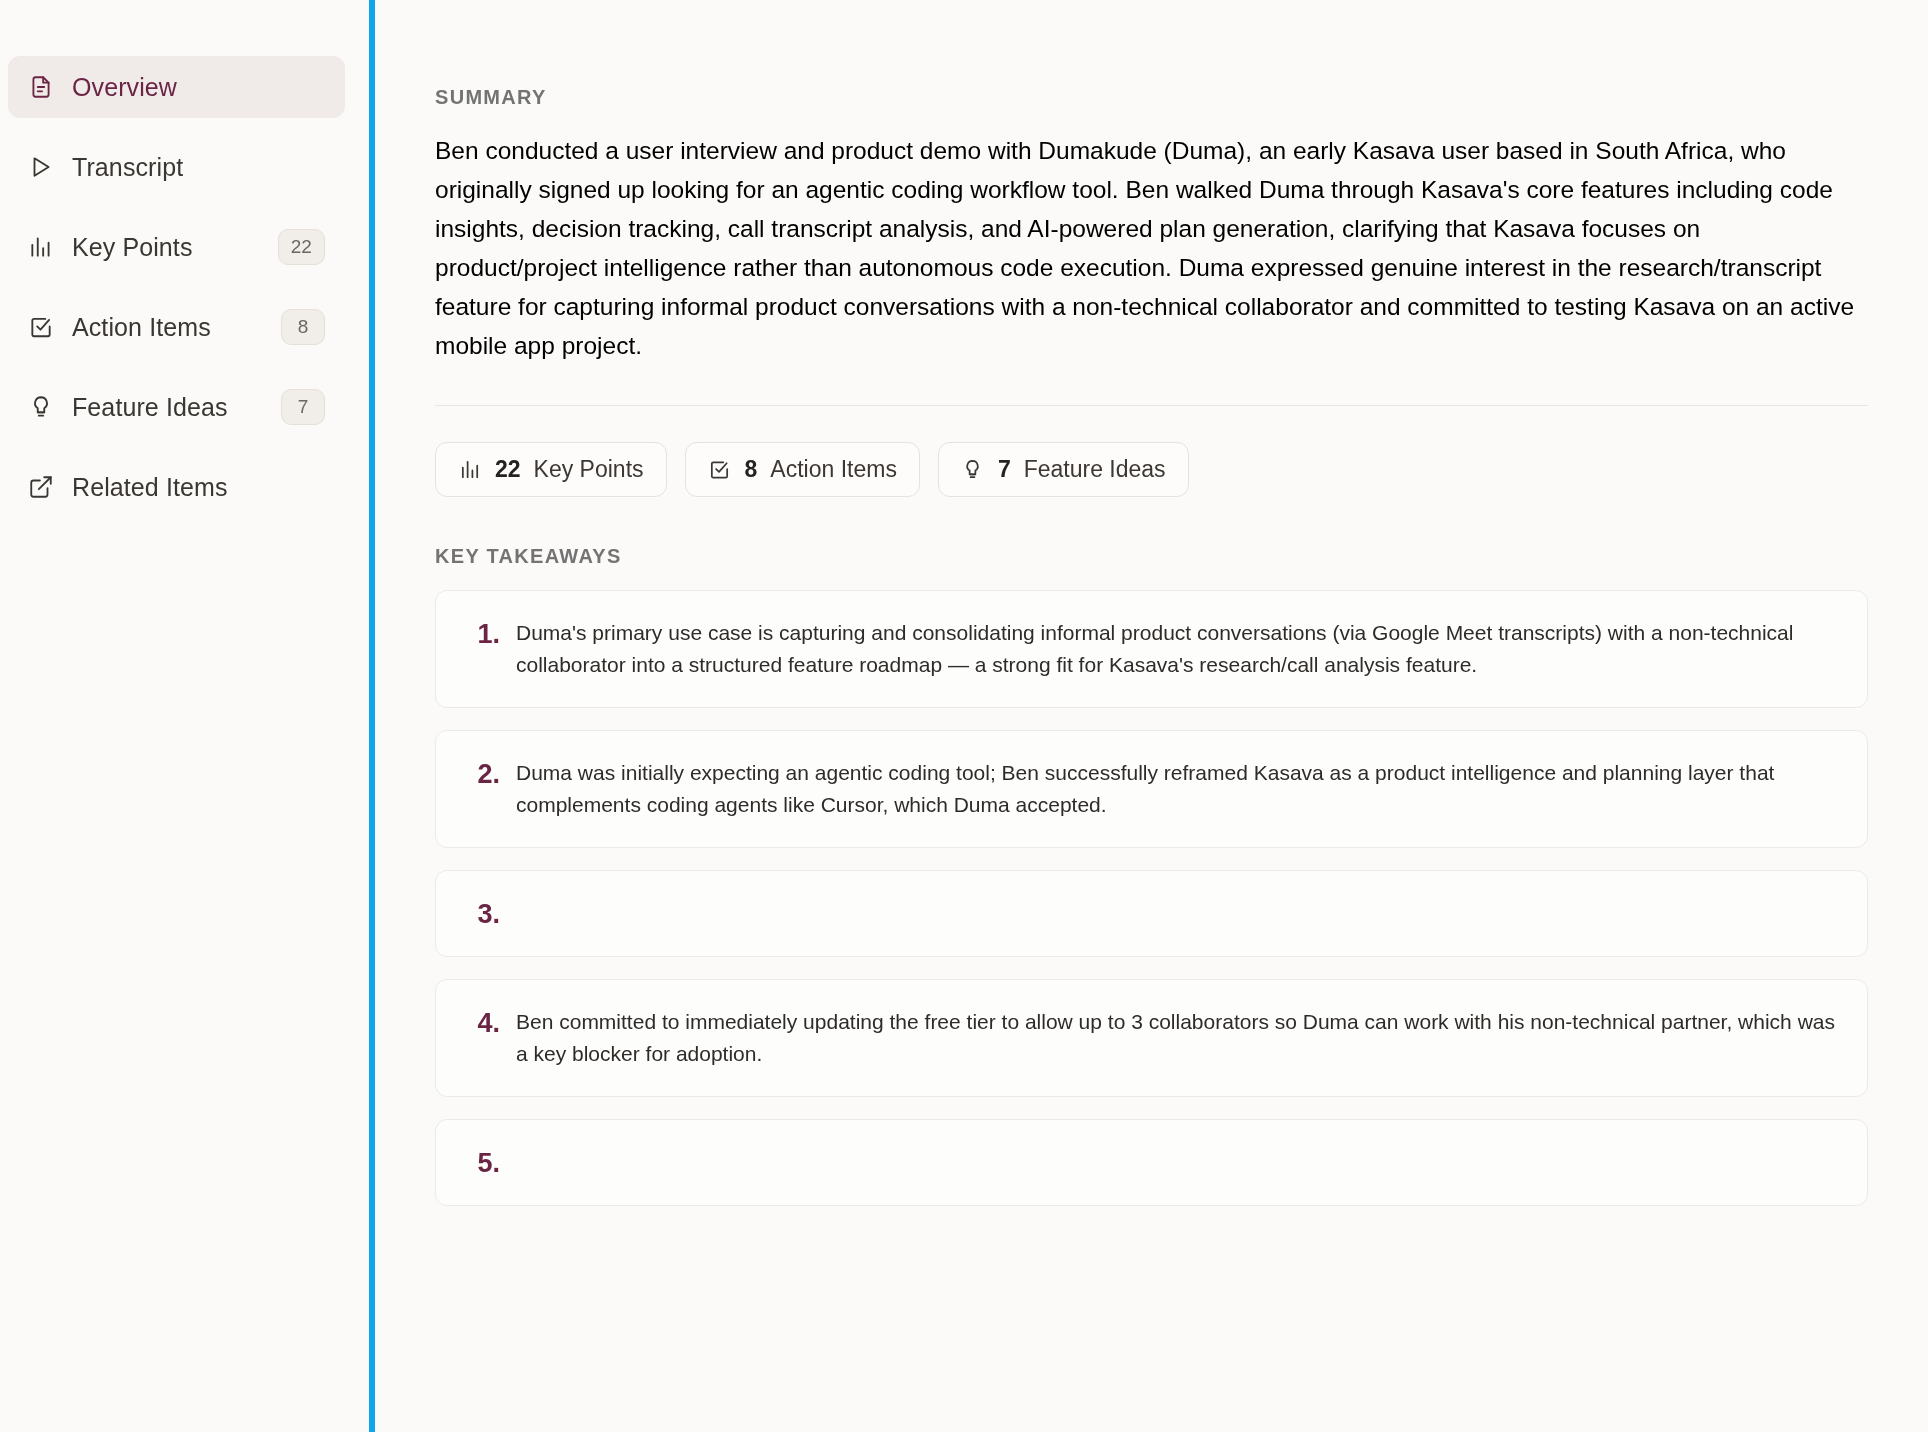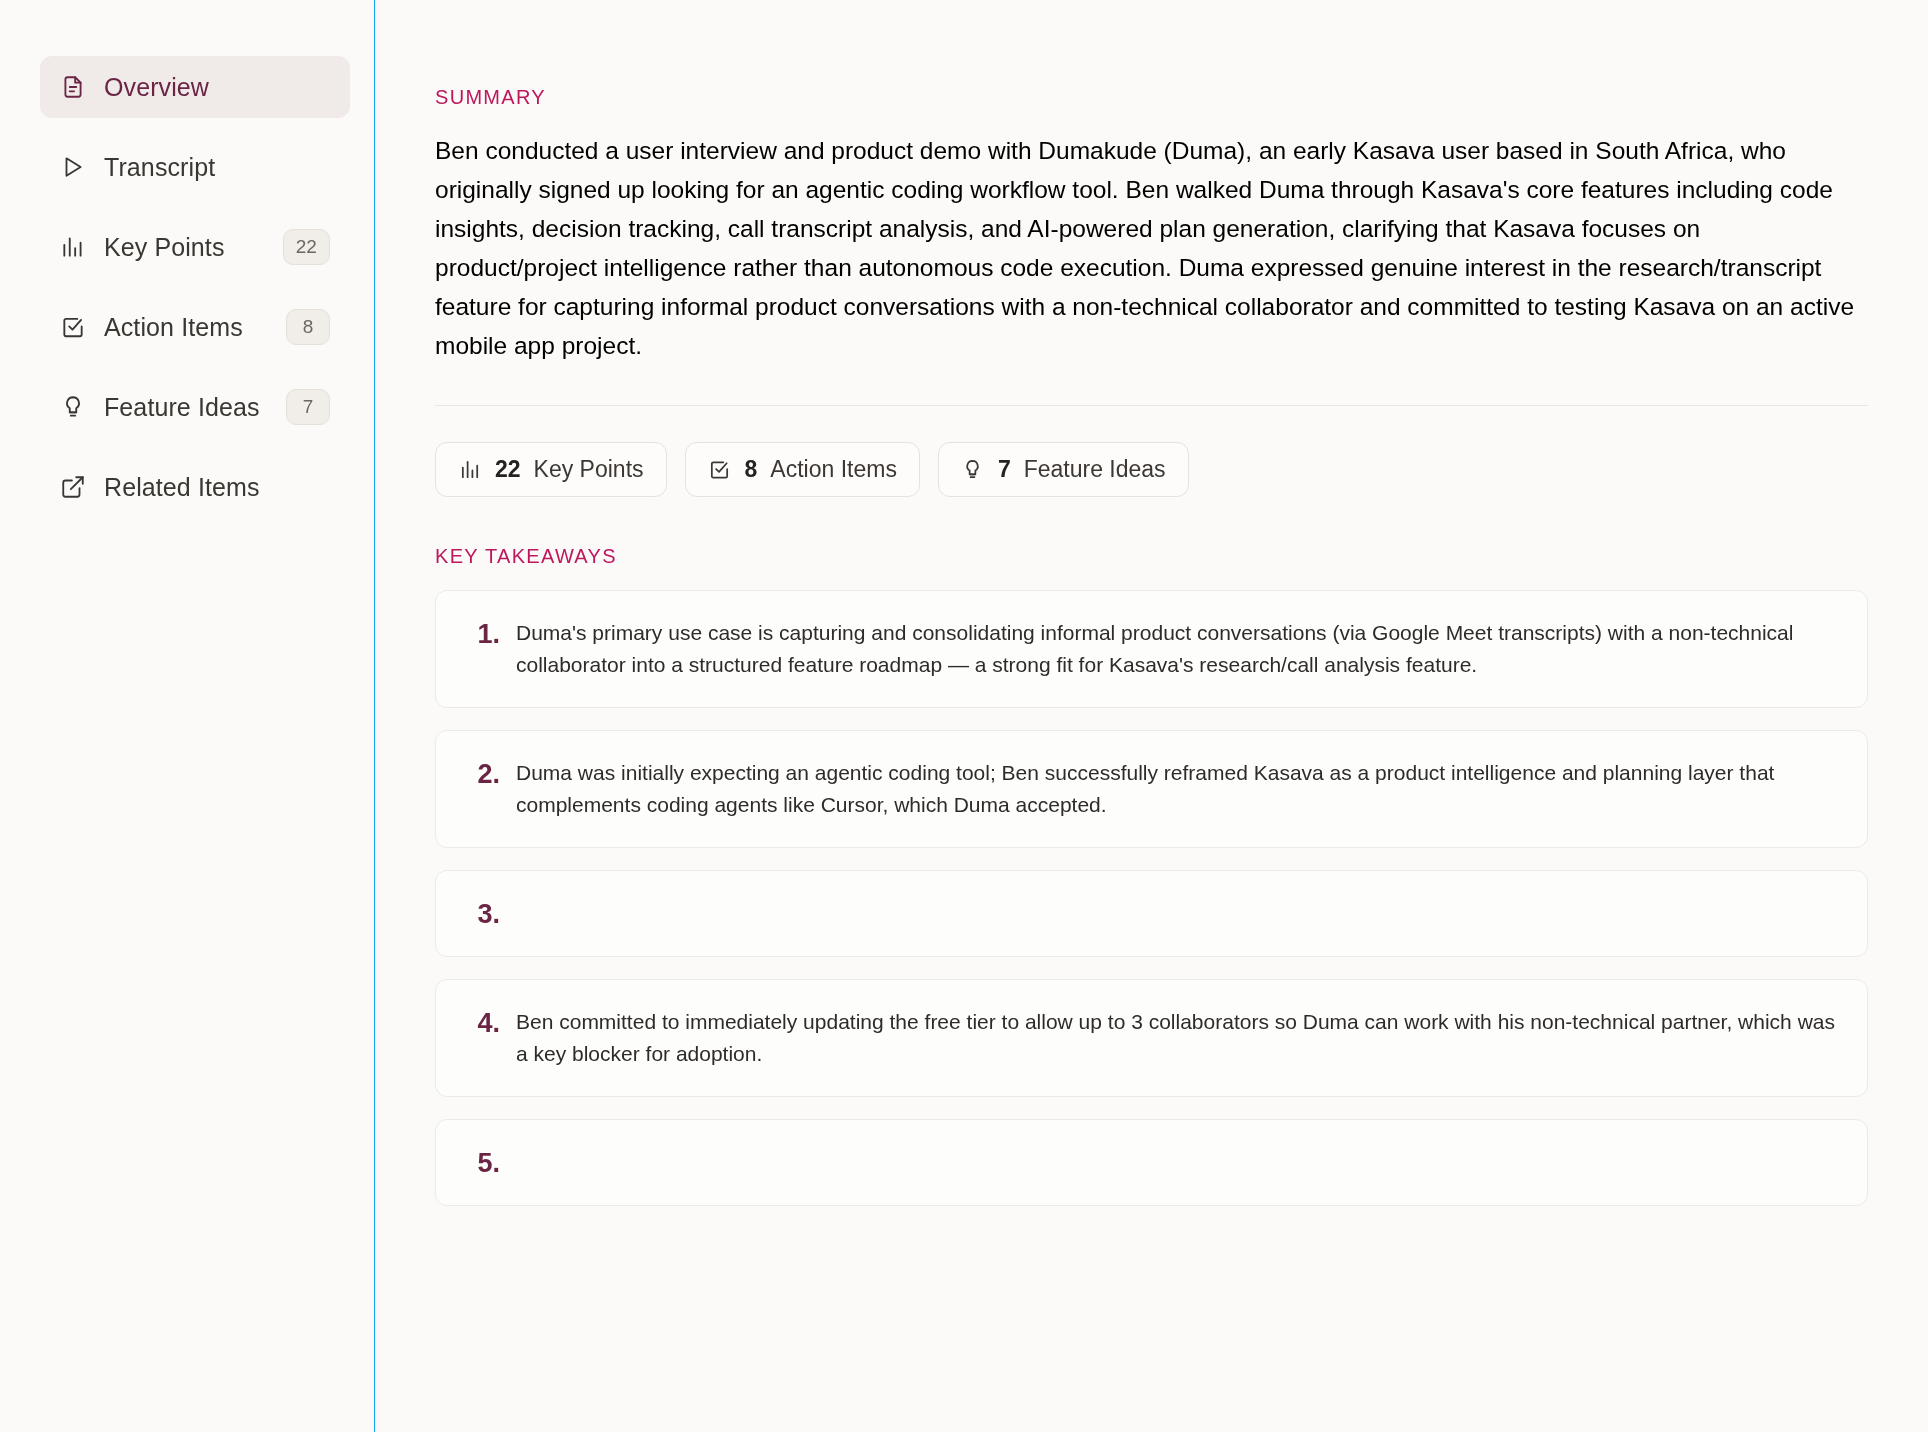--- a/index.html
+++ b/index.html
@@ -17,22 +17,22 @@
     width: 1928px;
     height: 1432px;
     background: #fbfaf8;
   }
 
   
   .sidebar {
     width: 375px;
     min-width: 375px;
     height: 100%;
-    border-right: 1px solid #0ea5e9;
-    padding: 56px 24px 0 40px;
+    border-right: 6px solid #0ea5e9;
+    padding: 56px 24px 0 8px;
     background: #fbfaf8;
   }
   .nav-item {
     display: flex;
     align-items: center;
     gap: 18px;
     height: 62px;
     padding: 0 20px;
     border-radius: 12px;
     margin-bottom: 18px;
@@ -73,22 +73,22 @@
 
   
   .main {
     flex: 1 1 auto;
     padding: 86px 60px 0 60px;
     overflow: hidden;
   }
   .section-title {
     font-size: 20px;
     letter-spacing: 1.3px;
-    font-weight: 400;
-    color: #be185d;
+    font-weight: 700;
+    color: #737373;
     text-transform: uppercase;
     margin: 0 0 22px 0;
   }
   .summary-text {
     font-size: 24.5px;
     line-height: 39px;
     color: #000000;
     margin: 17px 0 40px 0;
     max-width: 1465px;
   }

